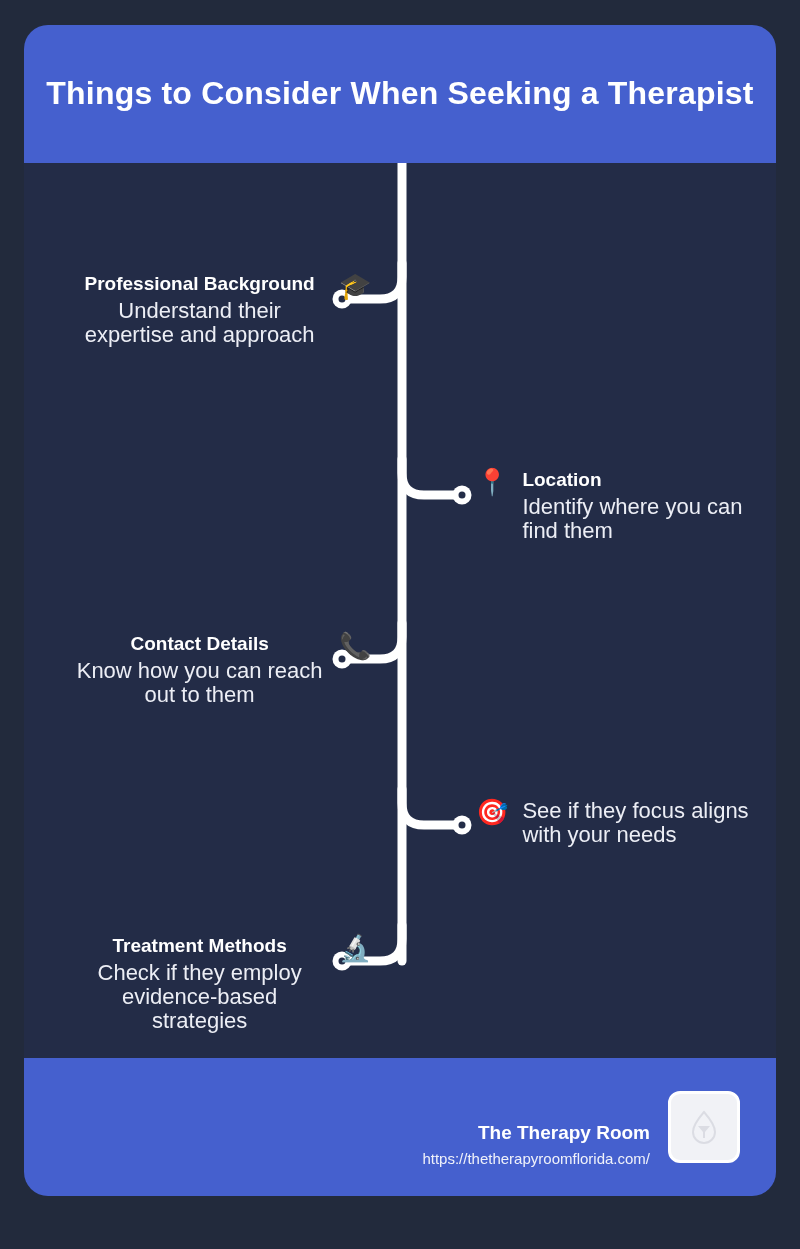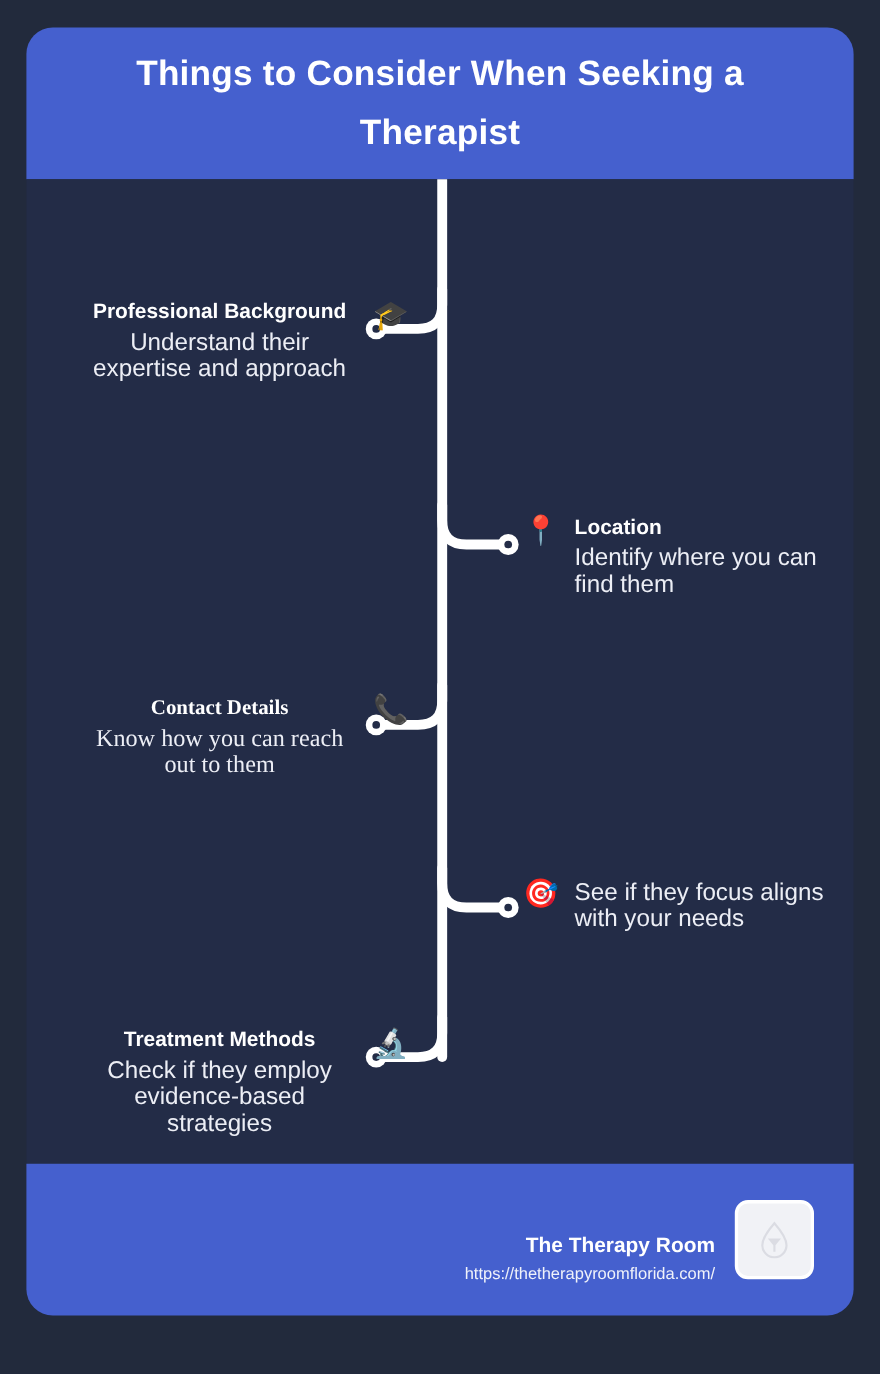--- a/index.html
+++ b/index.html
@@ -25,21 +25,21 @@
   .header {
     position: absolute;
     left: 0; top: 0;
     width: 752px;
     height: 138px;
     background: #4560ce;
     border-radius: 24px 24px 0 0;
     display: flex;
     align-items: center;
     justify-content: center;
-    padding: 0 44px;
+    padding: 0 17px;
   }
   .header-title {
     color: #ffffff;
     font-size: 32px;
     font-weight: bold;
     line-height: 1.68;
     text-align: center;
     letter-spacing: 0.2px;
   }
 
@@ -190,21 +190,21 @@
     </div>
 
     <div class="item right" style="top:304px;">
       <div class="item-emoji">📍</div>
       <div class="item-text">
         <div class="item-title">Location</div>
         <div class="item-desc">Identify where you can find them</div>
       </div>
     </div>
 
-    <div class="item left" style="top:468px;font-family:Liberation Serif, serif;">
+    <div class="item left" style="top:468px;">
       <div class="item-text">
         <div class="item-title">Contact Details</div>
         <div class="item-desc">Know how you can reach out to them</div>
       </div>
       <div class="item-emoji">📞</div>
     </div>
 
     <div class="item right" style="top:634px;">
       <div class="item-emoji">🎯</div>
       <div class="item-text">

